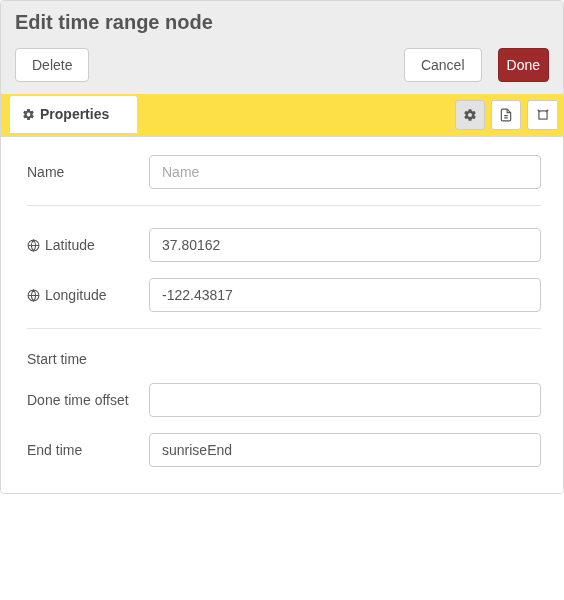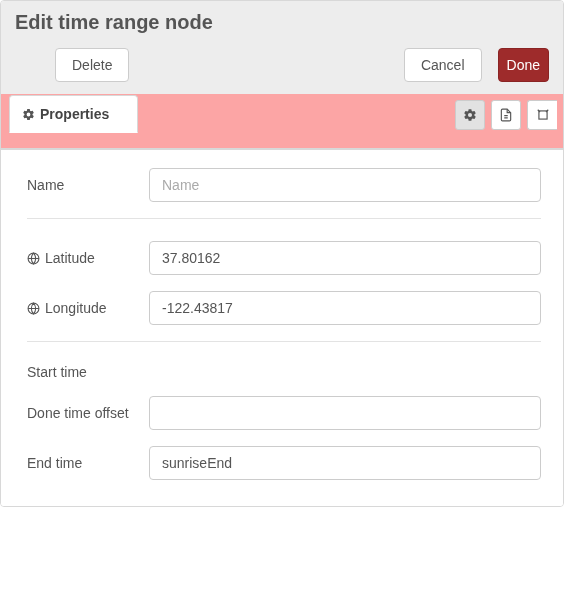--- a/index.html
+++ b/index.html
@@ -25,21 +25,20 @@
     .title {
       font-size: 20px;
       font-weight: 700;
       color: #555;
       margin-bottom: 14px;
     }
     .button-row {
       display: flex;
       justify-content: space-between;
       align-items: flex-start;
-      margin-left: 40px;
     }
     .button-right {
       display: flex;
       gap: 16px;
     }
     .btn {
       padding: 8px 16px;
       font-size: 14px;
       border-radius: 4px;
       cursor: pointer;
@@ -49,23 +48,23 @@
     }
     .btn-danger {
       background: #9e2b2b;
       border-color: #8a2424;
       color: #fff;
       padding: 8px 8px;
     }
     .tab-strip {
       display: flex;
       align-items: stretch;
-      background: #fca5a5;
+      background: #fde047;
       border-bottom: 1px solid #d8d8d8;
-      padding: 0 0 17px 8px;
+      padding: 0 0 4px 8px;
       position: relative;
     }
     .tab-strip::after{
       content:"";
       position:absolute;
       bottom:0;
       left:0;
       right:0;
       height:1px;
       background:#d8d8d8;

